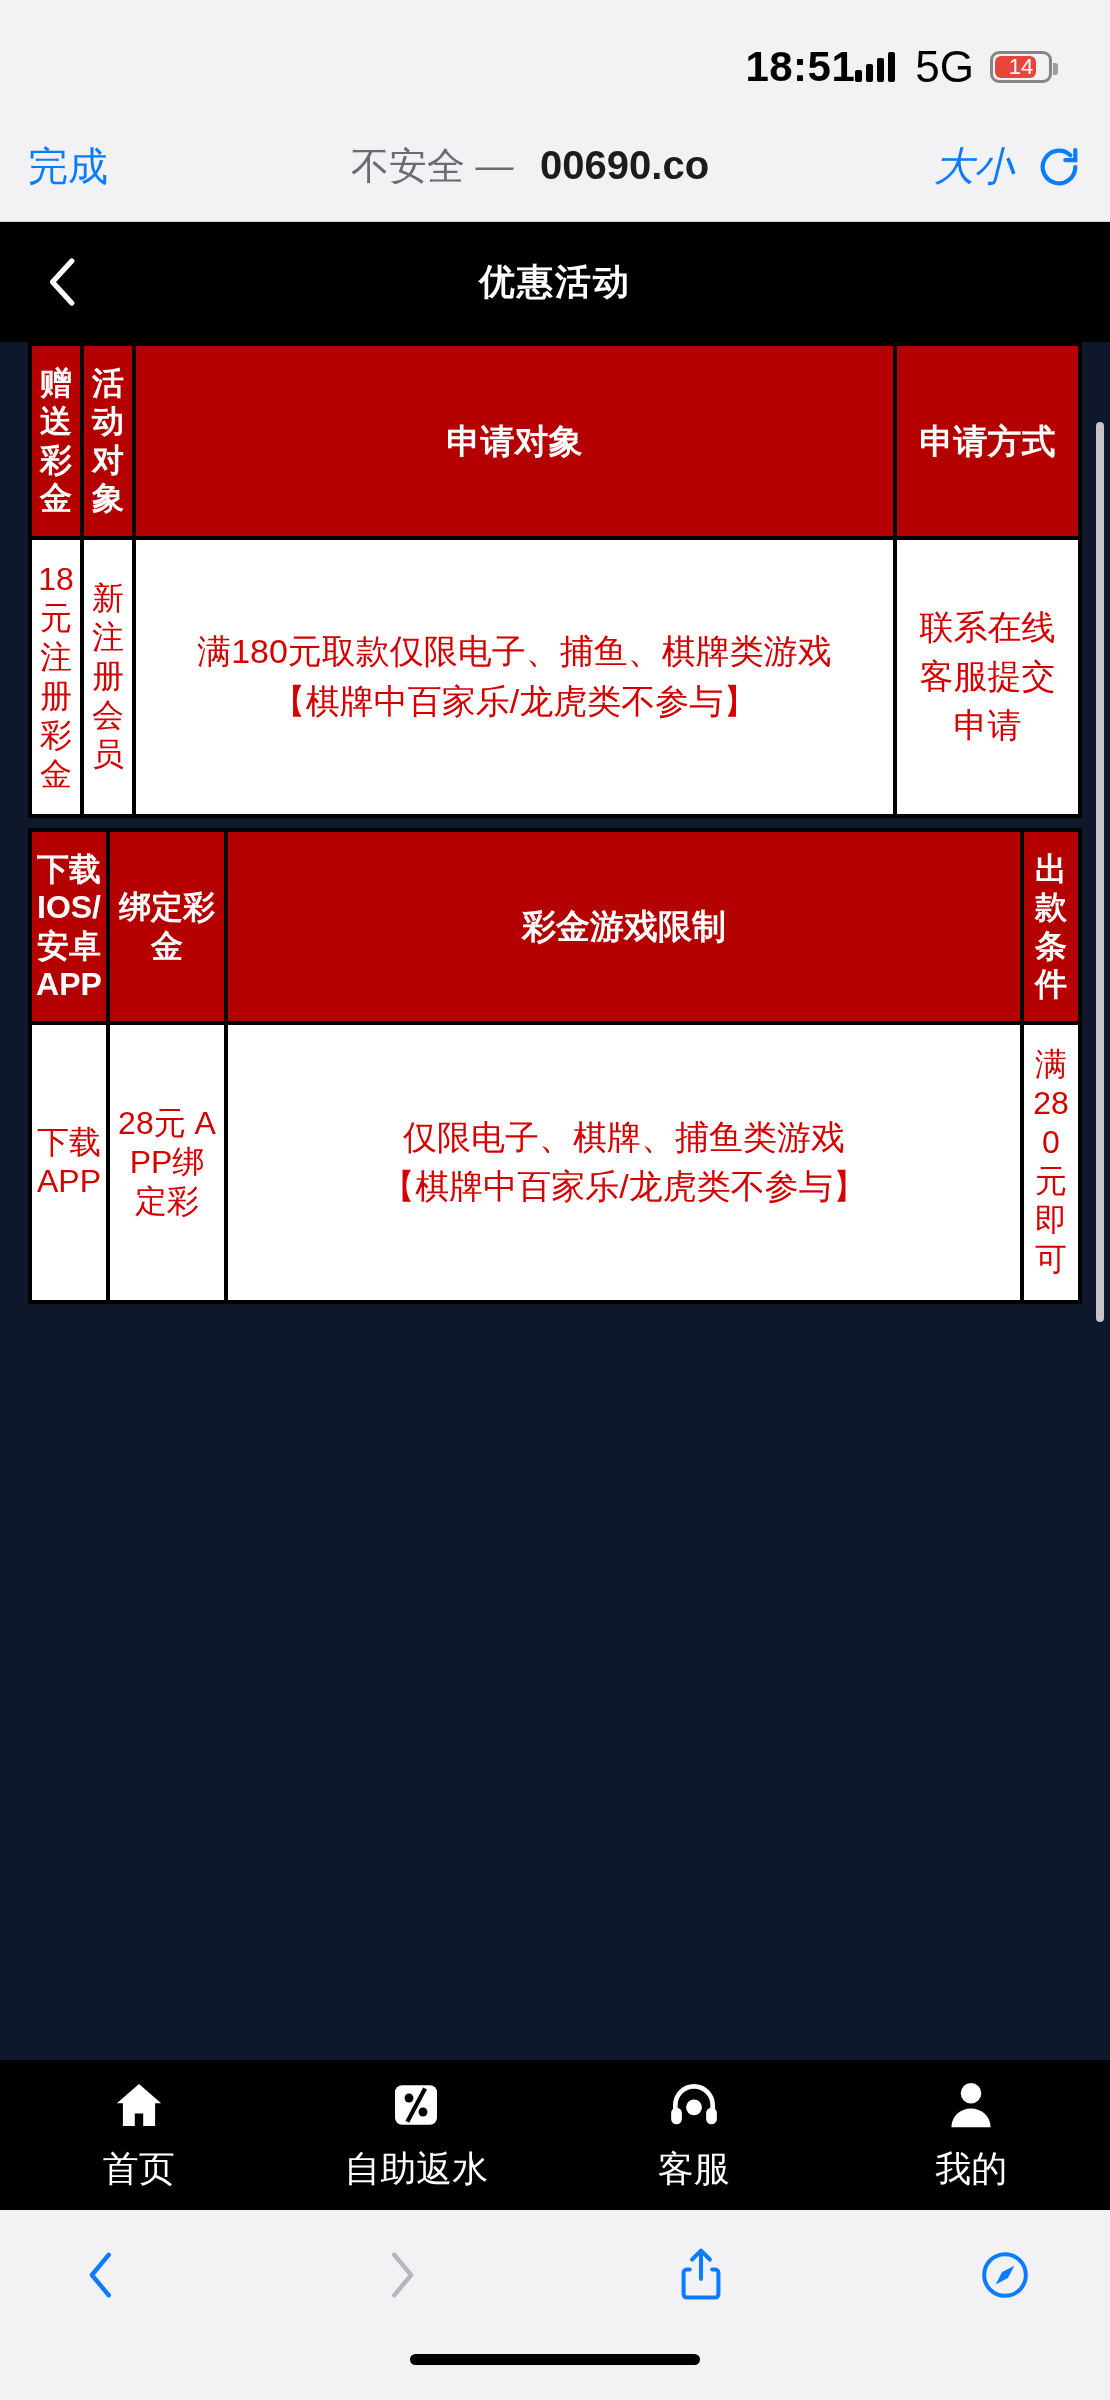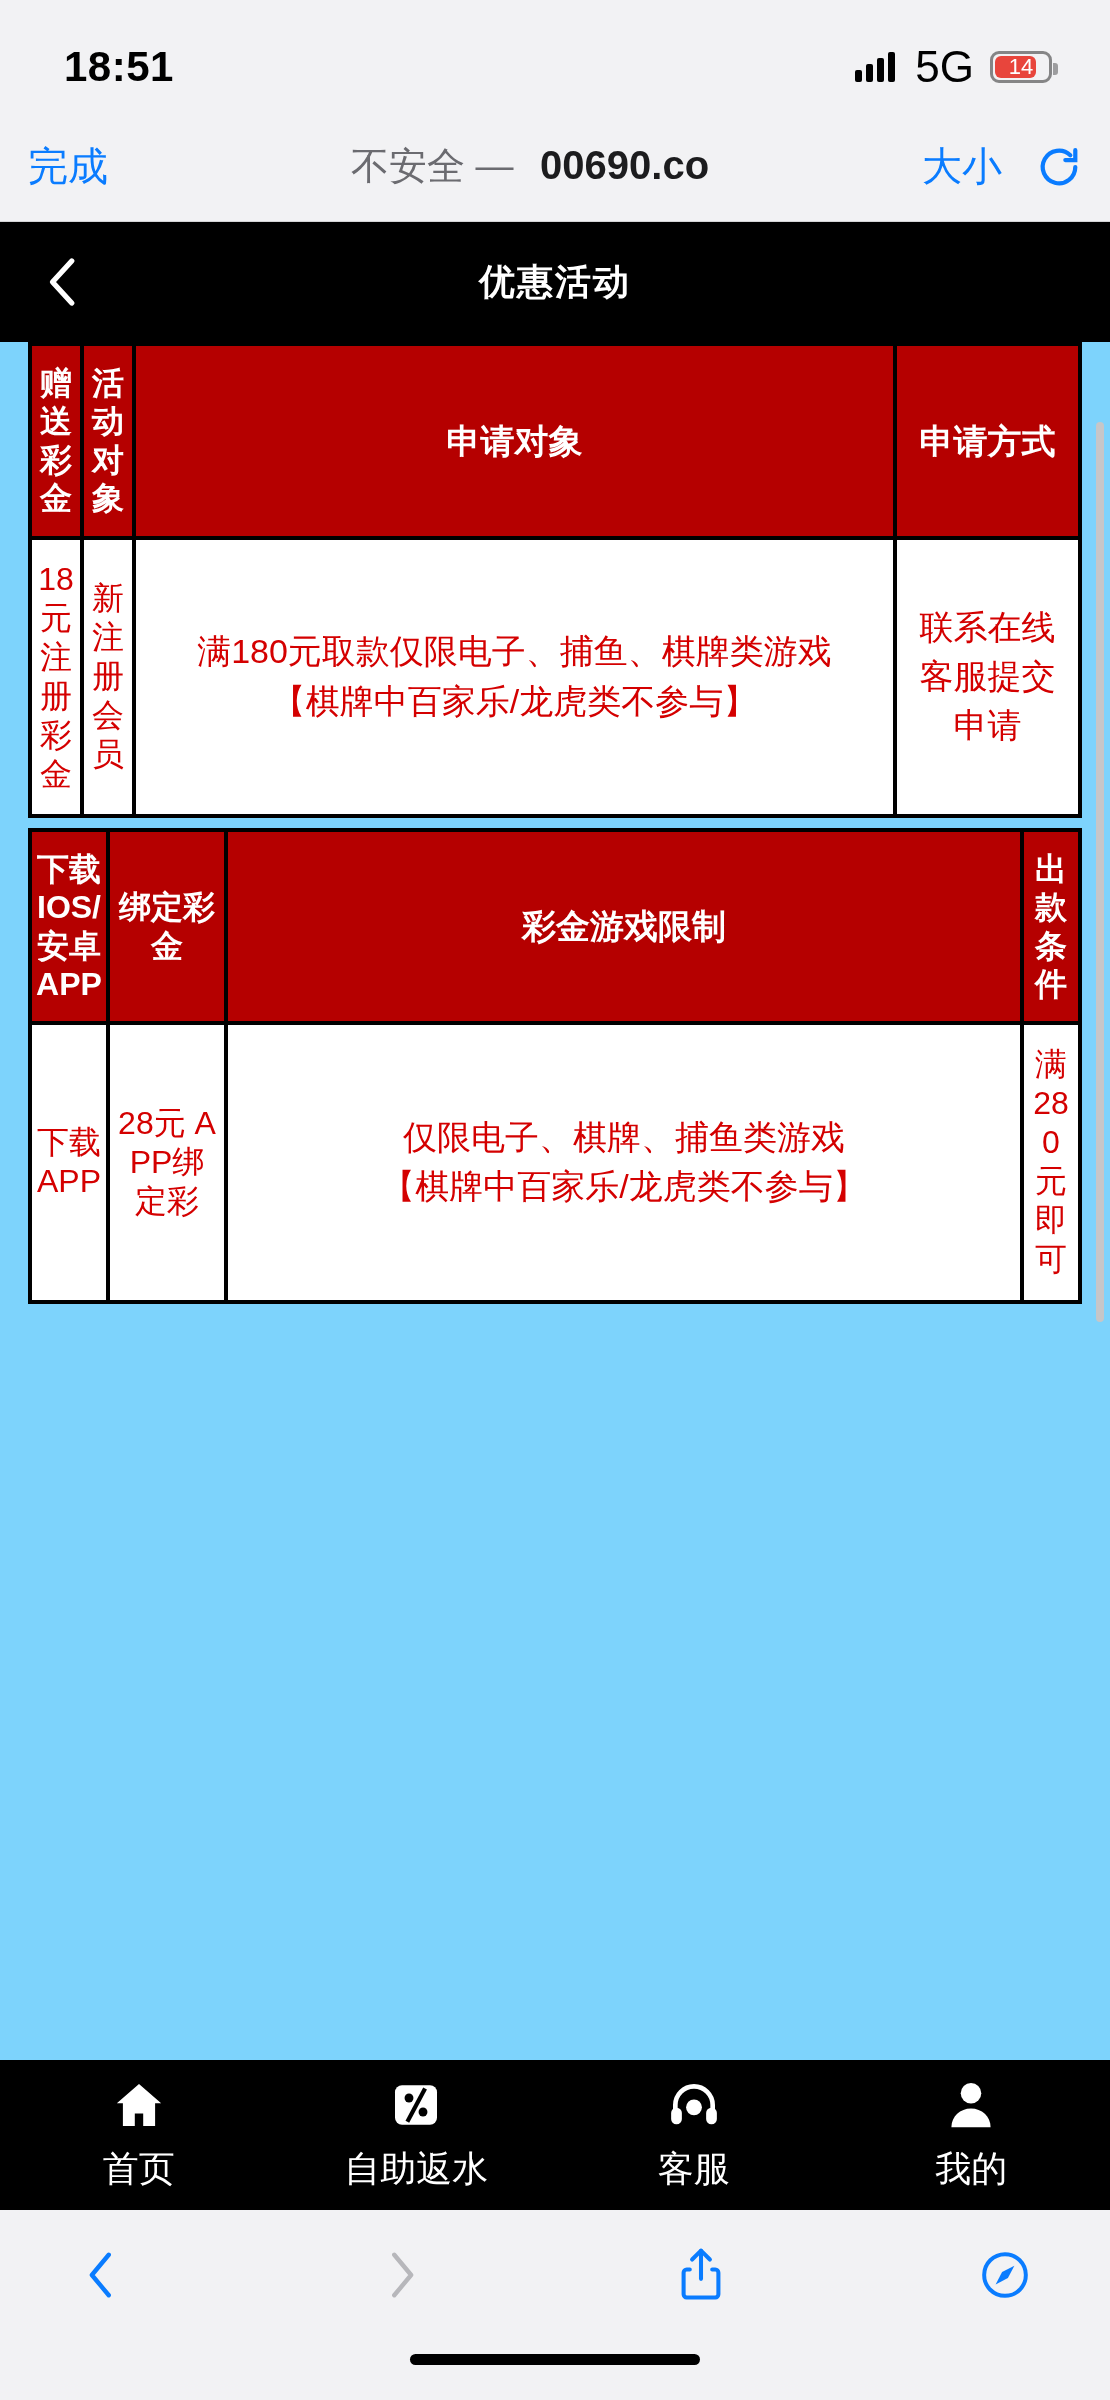--- a/index.html
+++ b/index.html
@@ -17,21 +17,21 @@
     display: flex;
     flex-direction: column;
   }
 
   
   .status-bar {
     height: 112px;
     background: #f2f2f4;
     display: flex;
     align-items: center;
-    justify-content: space-between;
+    justify-content: flex-end;
     padding: 22px 58px 0 64px;
     flex: none;
   }
   .status-time {
     font-size: 42px;
     font-weight: 600;
     color: #000;
     letter-spacing: 0.5px;
   }
   .status-right {
@@ -118,23 +118,24 @@
   .safari-url b {
     color: #1c1c1e;
     font-weight: 600;
     font-size: 40px;
     margin-left: 16px;
   }
   .safari-right {
     flex: none;
     display: flex;
     align-items: center;
-    gap: 34px;
+    gap: 22px;
     width: 200px;
     justify-content: flex-end;
+    font-style: italic;
   }
   .safari-size {
     font-size: 40px;
     color: #0a7cff;
   }
   .reload-icon svg { display: block; }
 
   
   .page-header {
     height: 120px;
@@ -159,21 +160,21 @@
     font-weight: 600;
     letter-spacing: 2px;
     pointer-events: none;
   }
 
   
   .content {
     flex: 1;
     position: relative;
     overflow: hidden;
-    background: #7dd3fc;
+    background: #0f172a;
     padding: 0 28px;
   }
   .scrollbar {
     position: absolute;
     right: 6px;
     top: 80px;
     width: 8px;
     height: 900px;
     background: #c6c6c8;
     border-radius: 4px;

